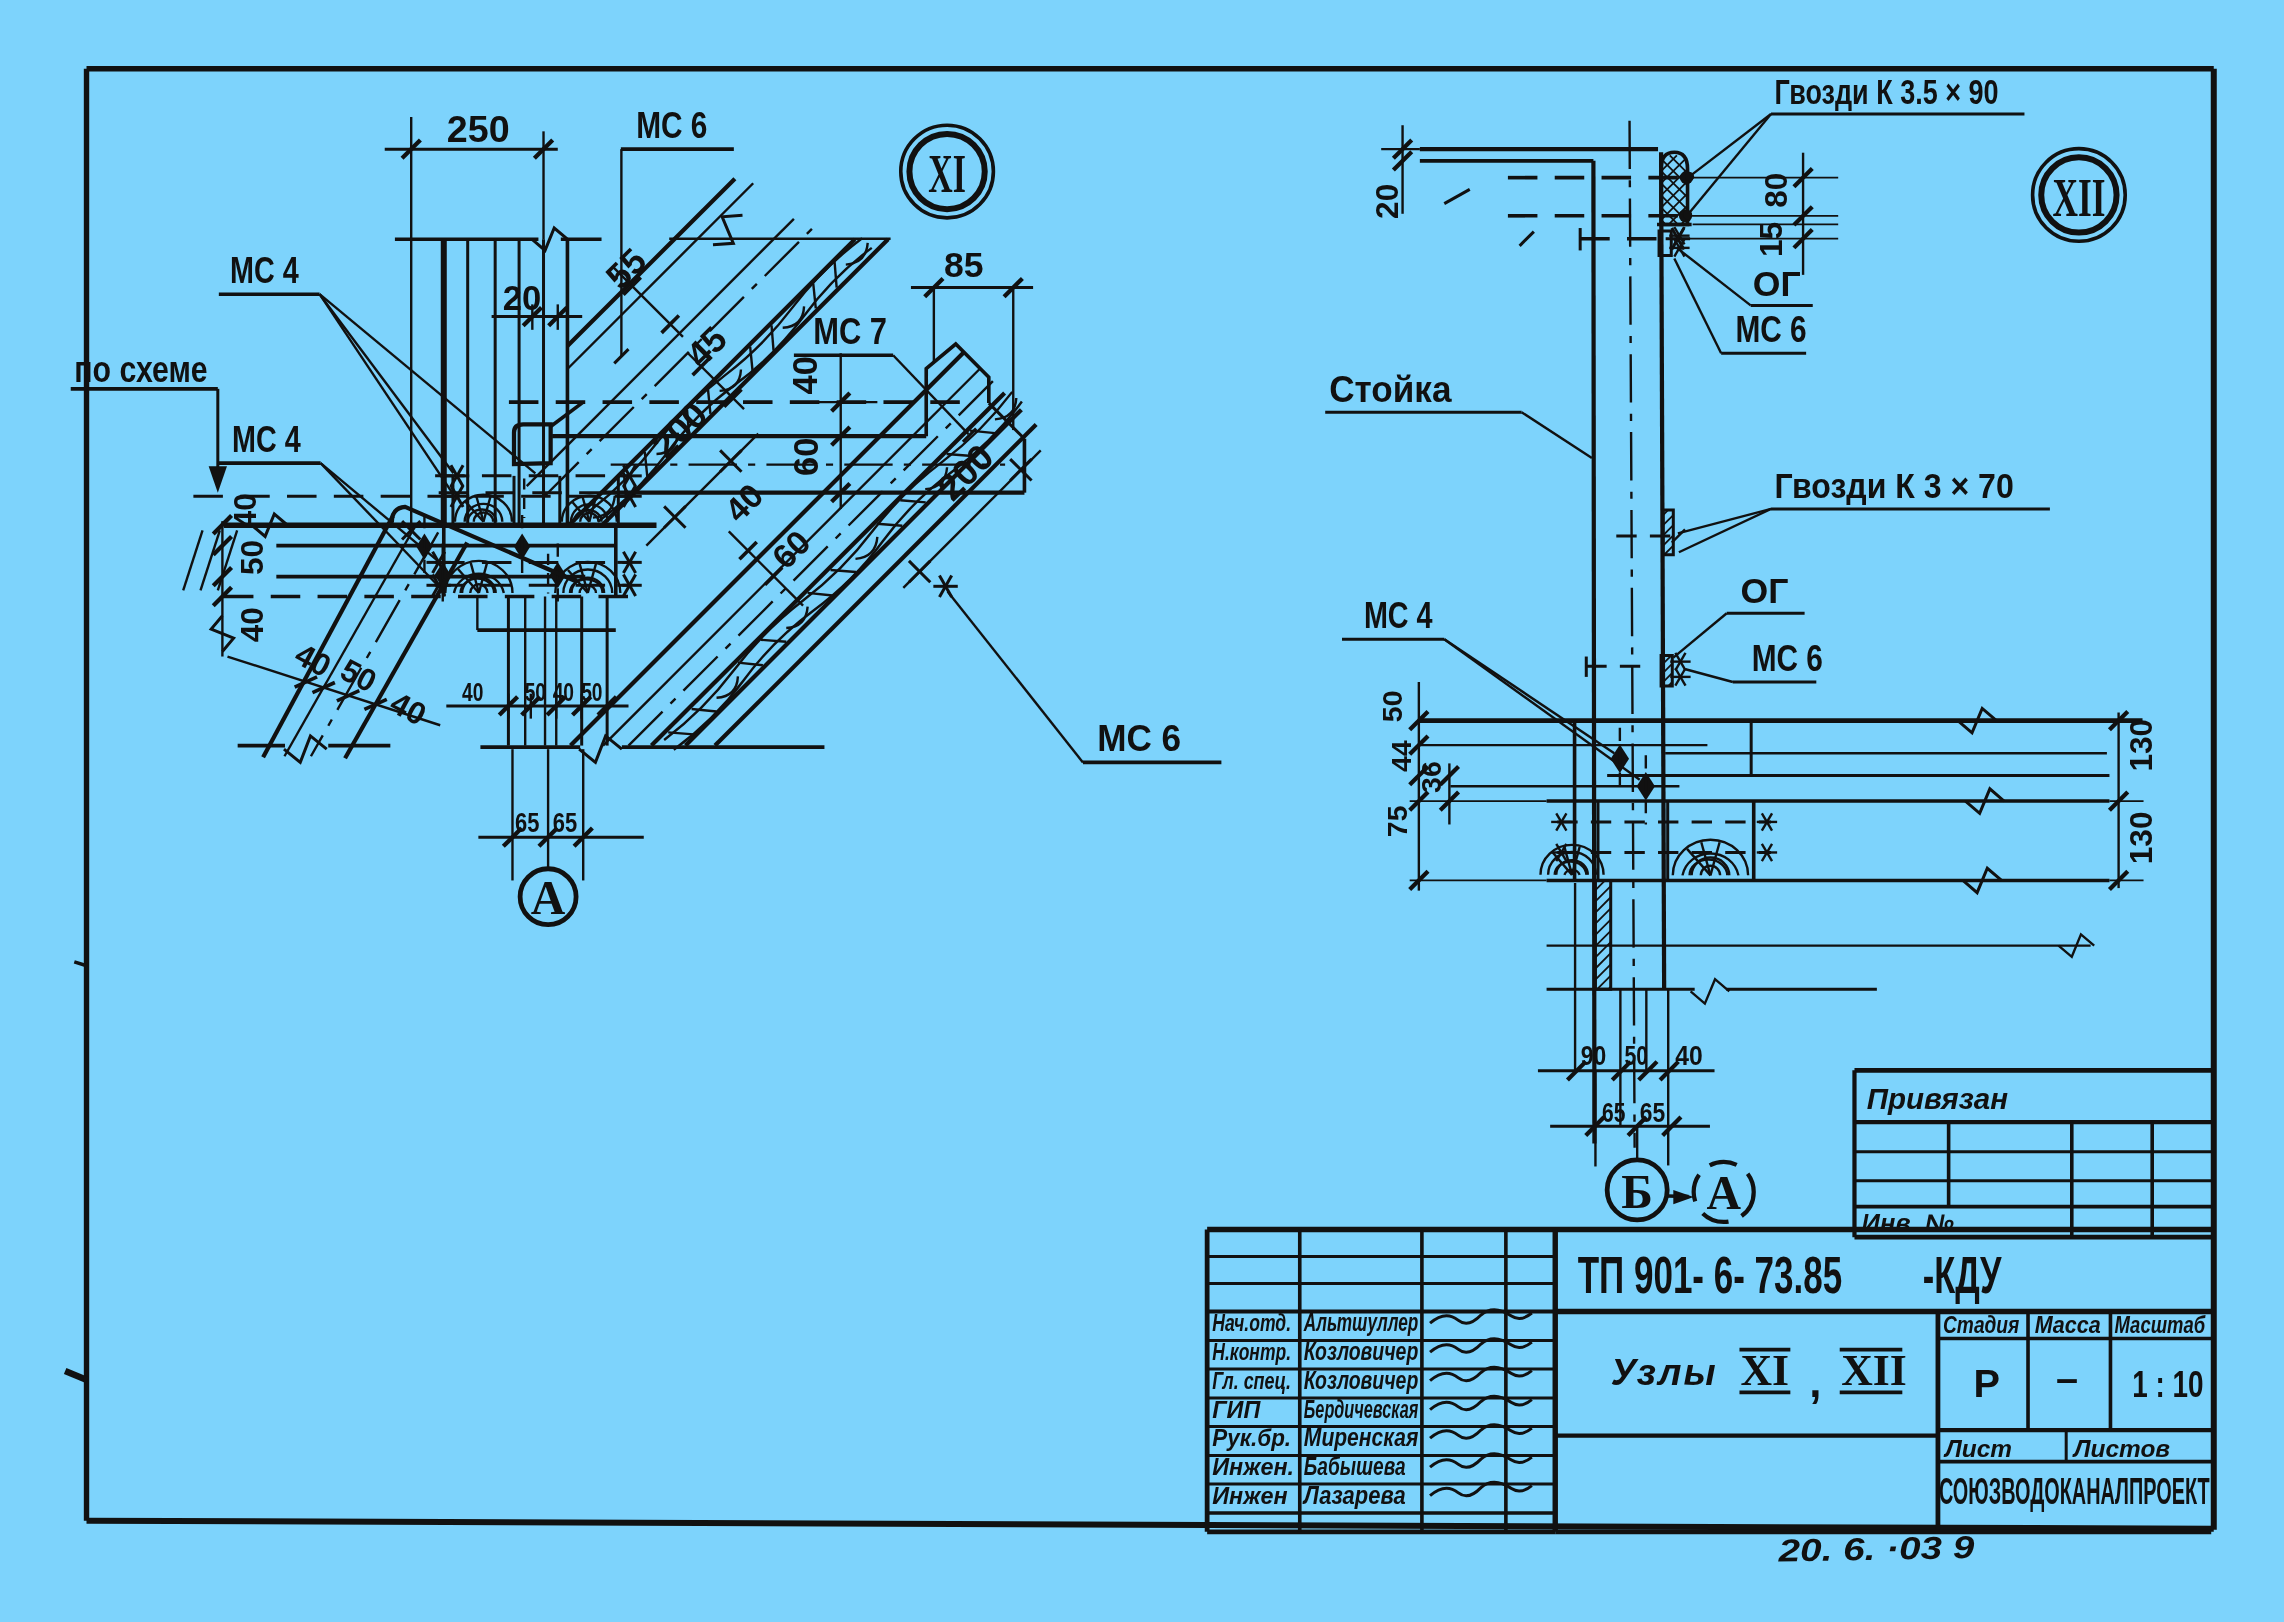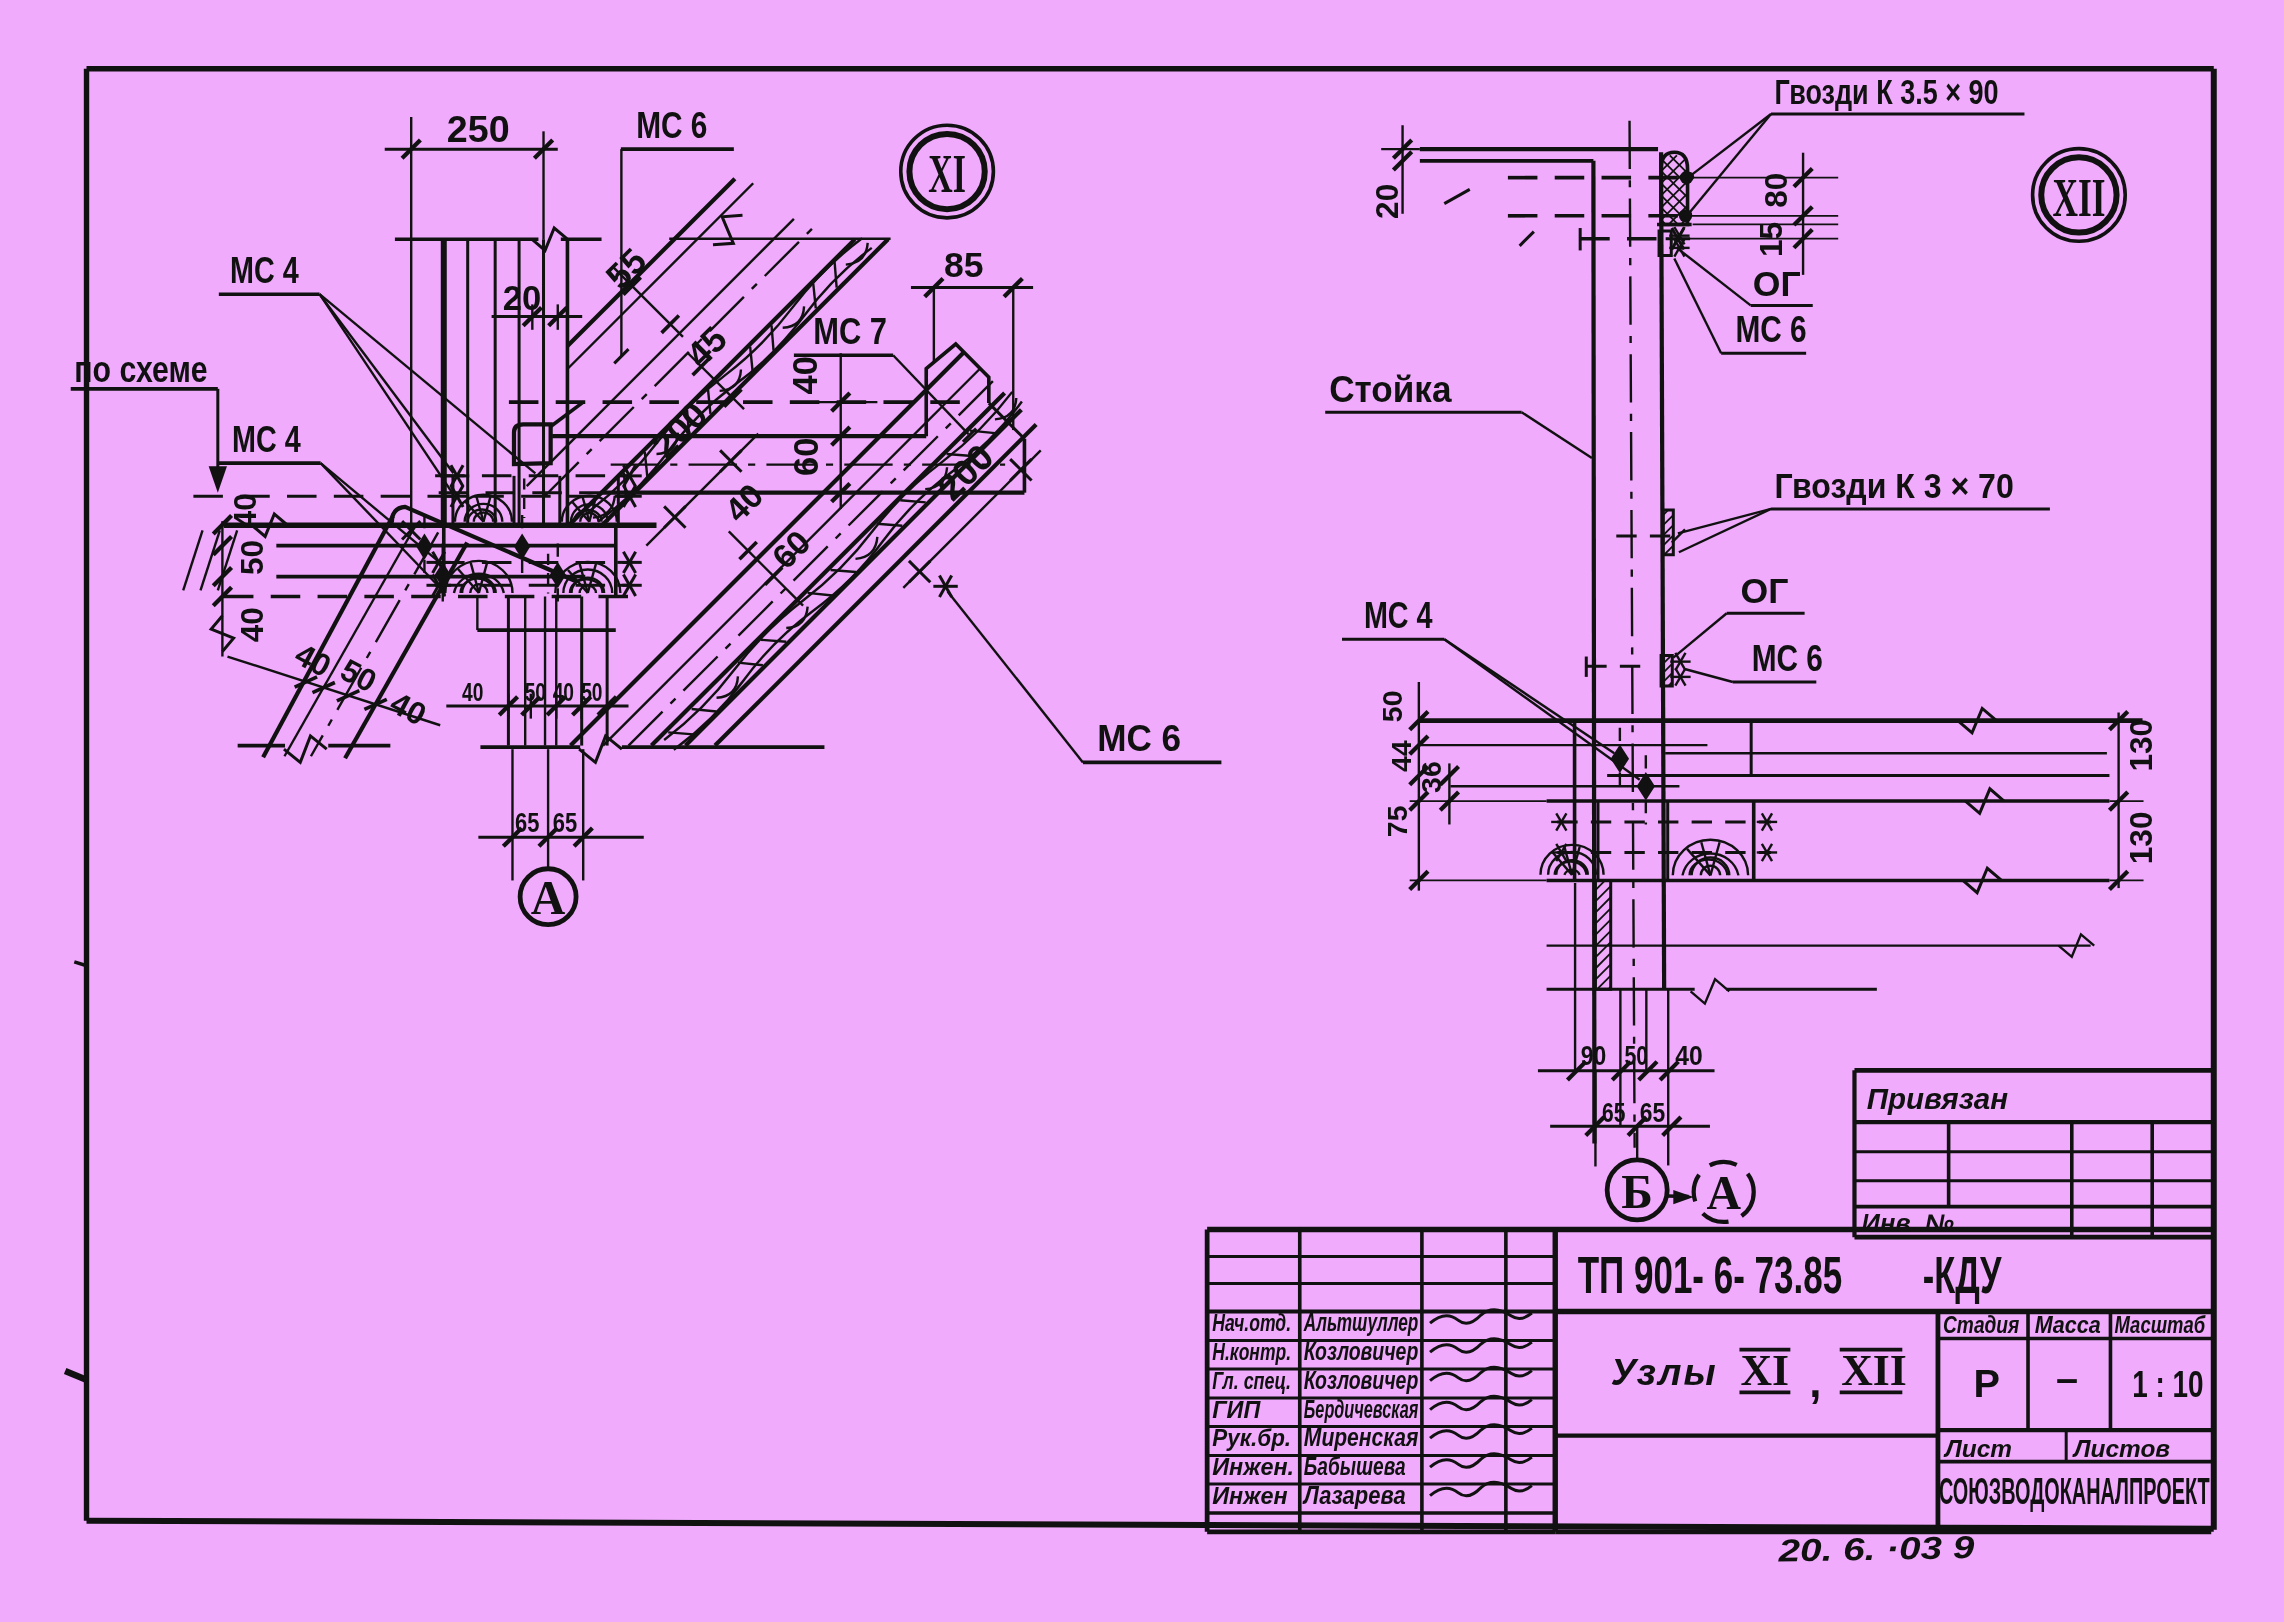--- a/index.html
+++ b/index.html
@@ -1,15 +1,15 @@
 <!DOCTYPE html>
 <html style="font-size:8.1px"><head><meta charset="utf-8">
 <style>
 html,body{margin:0;padding:0;background:#fff;}
-#page{width:2284px;height:1623px;position:relative;background:#f0abfc;overflow:hidden;}
+#page{width:2284px;height:1623px;position:relative;background:#7dd3fc;overflow:hidden;}
 svg{position:absolute;top:0;left:0;}
 </style></head>
 <body>
 <div id="page">
 <svg width="2284" height="1623" viewBox="0 0 4488 3189" stroke="#111" fill="none">
 <line x1="170" y1="135" x2="4350" y2="135" stroke-width="10.6" stroke-linecap="butt"></line>
 <line x1="170" y1="135" x2="170" y2="2988" stroke-width="10.6" stroke-linecap="butt"></line>
 <line x1="4350" y1="135" x2="4350" y2="3006" stroke-width="11.8" stroke-linecap="butt"></line>
 <line x1="170" y1="2988" x2="4350" y2="3004" stroke-width="11.8" stroke-linecap="butt"></line>
 <line x1="128" y1="2694" x2="172" y2="2712" stroke-width="13.0" stroke-linecap="butt"></line>

